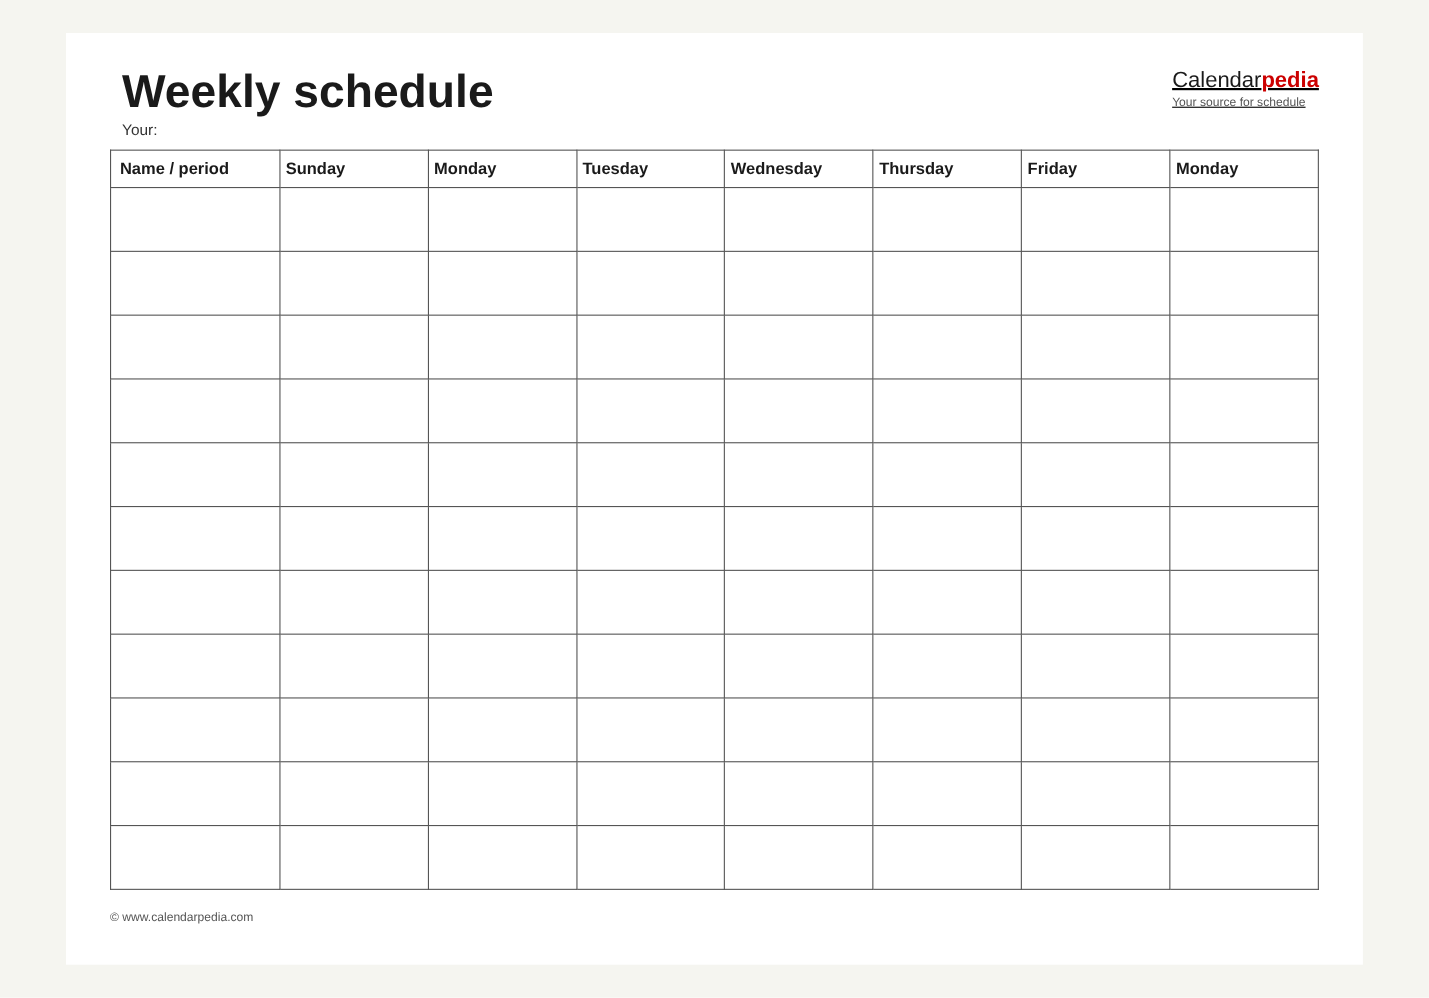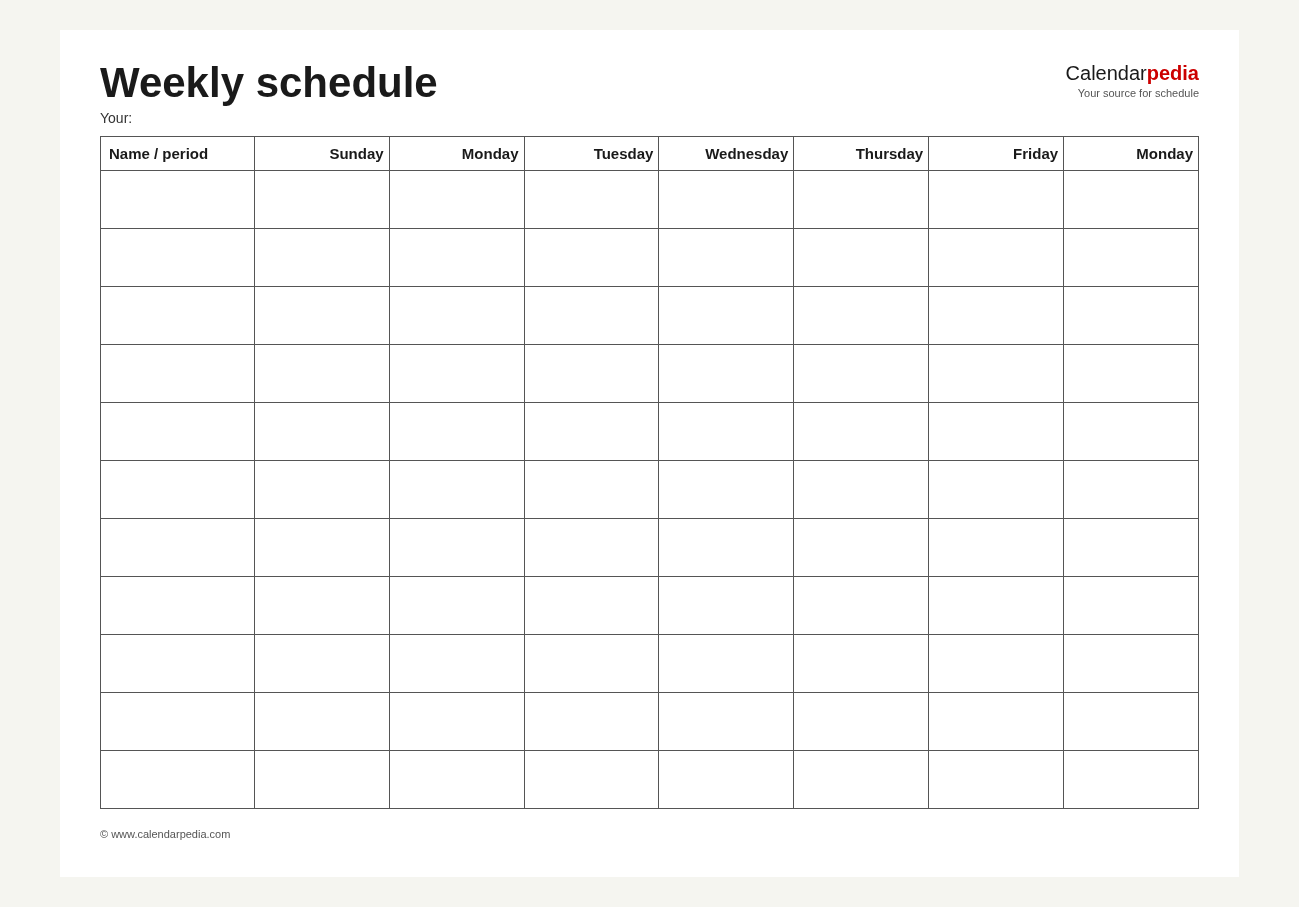--- a/index.html
+++ b/index.html
@@ -22,20 +22,21 @@
       min-height: 847px;
       padding: 30px 40px 30px 40px;
       position: relative;
     }
 
     .header-area {
       display: flex;
       justify-content: space-between;
       align-items: flex-start;
       margin-bottom: 4px;
+      margin-left: 11px;
     }
 
     .title-section {
       display: flex;
       flex-direction: column;
     }
 
     .page-title {
       font-size: 42px;
       font-weight: bold;
@@ -43,23 +44,23 @@
       line-height: 1.1;
     }
 
     .name-label {
       font-size: 14px;
       color: #333;
       margin-top: 4px;
     }
 
     .logo-section {
-      text-align: right;
       font-size: 18px;
       line-height: 1.3;
+      text-decoration: underline;
     }
 
     .logo-calendar {
       color: #1a1a1a;
       font-size: 20px;
       font-weight: normal;
     }
 
     .logo-calendar .logo-pedia {
       color: #cc0000;
@@ -75,21 +76,21 @@
     .schedule-table {
       width: 100%;
       border-collapse: collapse;
       margin-top: 10px;
       table-layout: fixed;
     }
 
     .schedule-table th {
       border: 1px solid #555;
       padding: 8px 5px;
-      text-align: right;
+      text-align: left;
       font-size: 15px;
       font-weight: bold;
       background-color: #fff;
       color: #1a1a1a;
     }
 
     .schedule-table th:first-child {
       text-align: left;
       padding-left: 8px;
       width: 14%;

